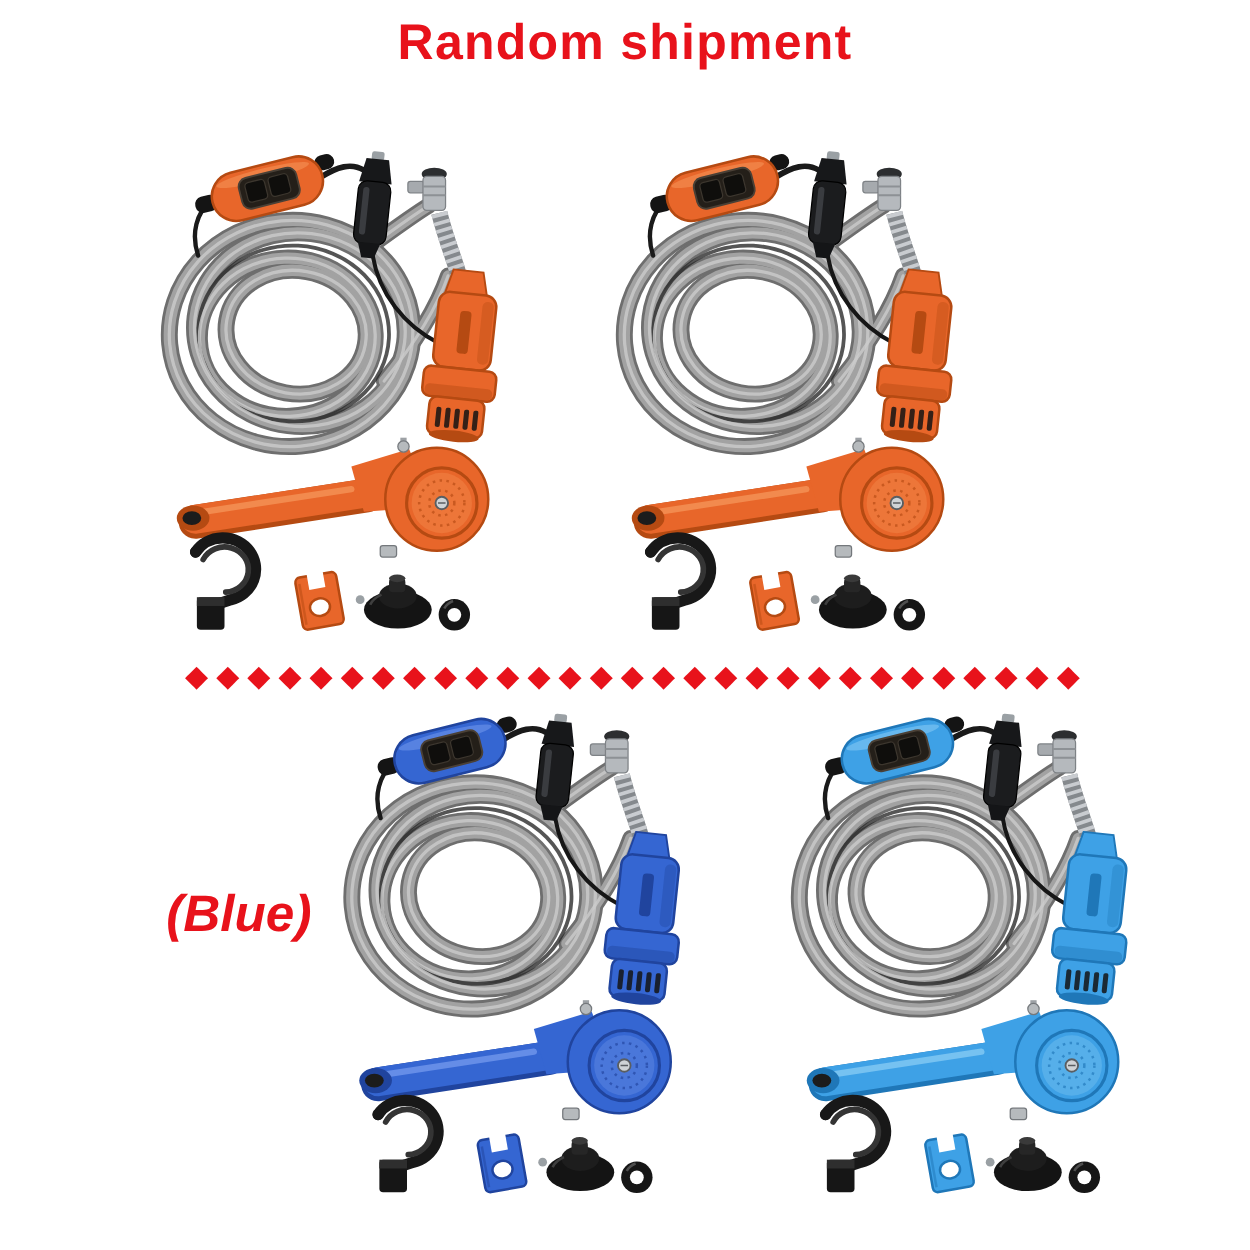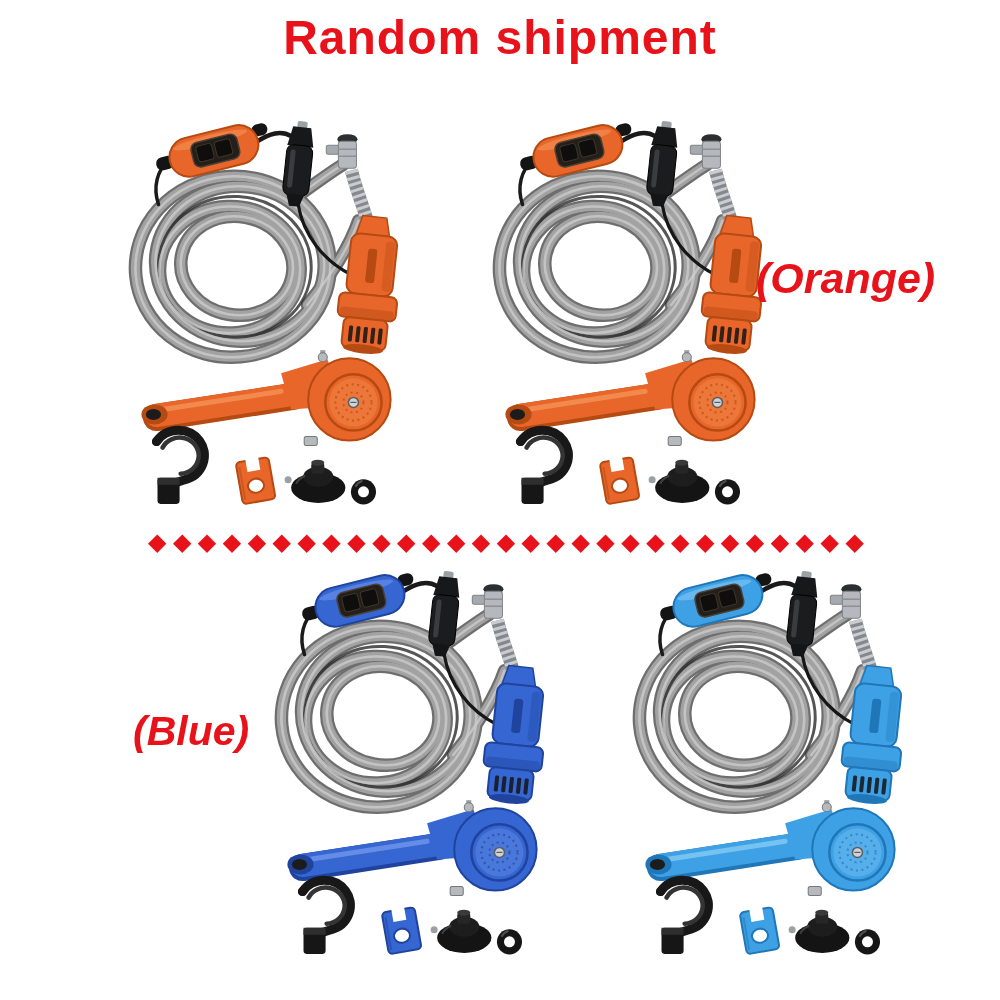--- a/index.html
+++ b/index.html
@@ -9,21 +9,21 @@
     width: 1000px;
     height: 1000px;
     background: #ffffff;
     overflow: hidden;
   }
   .title {
     position: absolute;
     top: 12px; left: 0; right: 0;
     margin: 0;
     text-align: center;
-    font-size: 48px;
+    font-size: 40px;
     font-weight: 700;
     letter-spacing: 1px;
     line-height: 1.1;
   }
   .color-label {
     position: absolute;
     font-weight: 700;
     font-style: italic;
     white-space: nowrap;
   }
@@ -306,21 +306,20 @@
     </g>
 
     <g>
       <circle cx="250" cy="384" r="12.5" fill="#161616"></circle>
       <circle cx="250" cy="384" r="5.5" fill="#ffffff"></circle>
       <path d="M242,379 a12.5,12.5 0 0 1 7,-6" fill="none" stroke="#4e4e4e" stroke-width="2"></path>
     </g>
   </svg>
     </figure>
 
-  <div class="color-label label-orange red-text" style="color: rgb(232, 18, 27);">(Orange)</div>
 
   <div class="divider red-text" style="color: rgb(232, 18, 27);">
       <span>◆</span>
       <span>◆</span>
       <span>◆</span>
       <span>◆</span>
       <span>◆</span>
       <span>◆</span>
       <span>◆</span>
       <span>◆</span>

